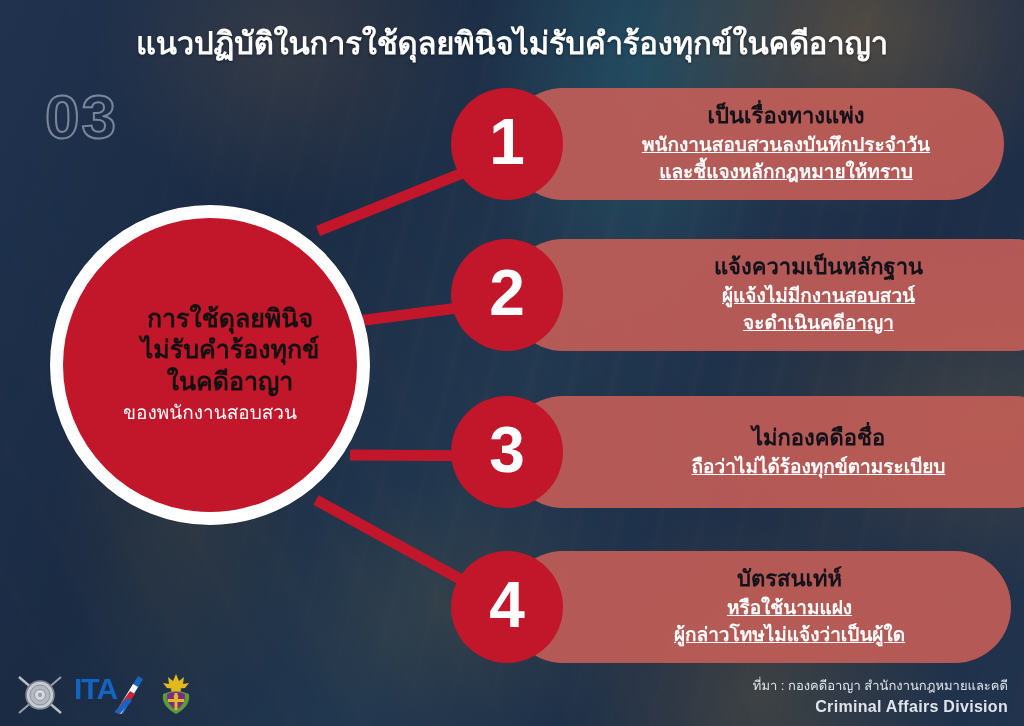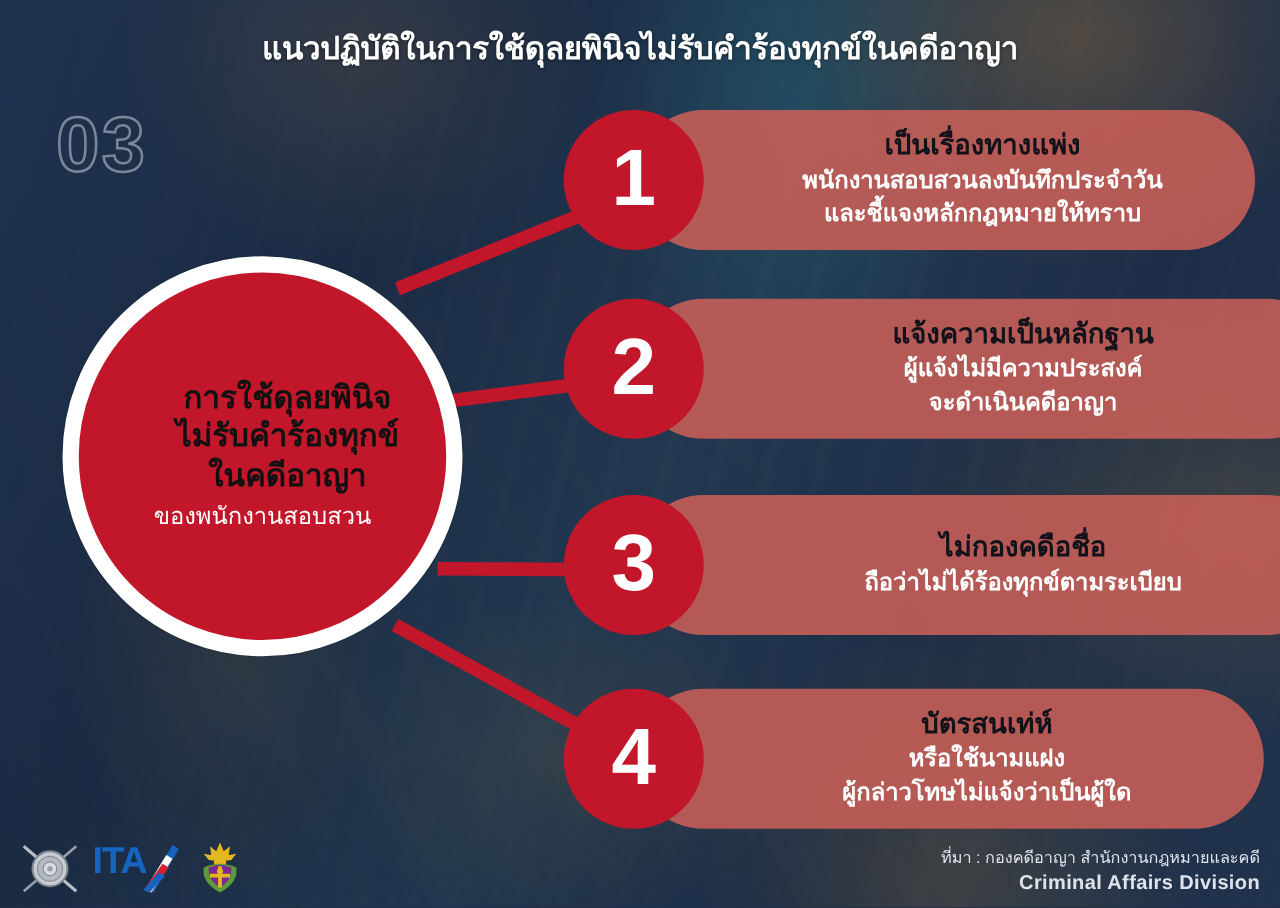--- a/index.html
+++ b/index.html
@@ -46,21 +46,21 @@
         rgba(20,60,80,0.07) 44px,
         rgba(0,0,0,0.000) 62px);
     -webkit-mask-image:radial-gradient(ellipse 70% 70% at 30% 75%, #000 0%, transparent 100%);
             mask-image:radial-gradient(ellipse 70% 70% at 30% 75%, #000 0%, transparent 100%);
   }
 
   
   #title {
     position:absolute; top:18px; left:0; width:1024px;
     text-align:center;
-    font-size:25px; font-weight:bold; color:#ffffff;
+    font-size:31px; font-weight:bold; color:#ffffff;
     letter-spacing:-0.2px;
     text-shadow:0 1px 3px rgba(0,0,0,0.45);
     white-space:nowrap;
   }
 
   
   #section-number {
     position:absolute; left:45px; top:86px;
     font-size:62px; font-weight:bold;
     color:transparent;
@@ -116,21 +116,21 @@
     display:flex; flex-direction:column;
     align-items:center; justify-content:center;
     z-index:3; text-align:center;
   }
   .pill-head {
     font-size:22px; font-weight:bold; color:#12121a;
     line-height:1.2; white-space:nowrap;
   }
   .pill-body {
     font-size:19px; font-weight:bold; color:#ffffff;
-    line-height:1.28; margin-top:3px; white-space:nowrap;
+    line-height:1.28; margin-top:3px; white-space:nowrap;text-decoration:underline;
   }
 
   
   #item-1 { left:451px; top:88px;  }
   #item-1 .pill { left:56px; width:497px; }
   #item-1 .pill-text { left:120px; width:430px;align-items:center; }
 
   #item-2 { left:451px; top:239px; }
   #item-2 .pill { left:56px; width:562px; }
   #item-2 .pill-text { left:120px; width:495px; }
@@ -200,21 +200,21 @@
   </div>
 </div>
 
 <div class="item" id="item-2">
   <div class="pill"></div>
   <div class="num-circle">
     <span>2</span>
   </div>
   <div class="pill-text">
     <div class="pill-head">แจ้งความเป็นหลักฐาน</div>
-    <div class="pill-body">ผู้แจ้งไม่มีความประสงค์</div>
+    <div class="pill-body">ผู้แจ้งไม่มีกงานสอบสวน์</div>
     <div class="pill-body">จะดำเนินคดีอาญา</div>
   </div>
 </div>
 
 <div class="item" id="item-3">
   <div class="pill"></div>
   <div class="num-circle">
     <span>3</span>
   </div>
   <div class="pill-text">

